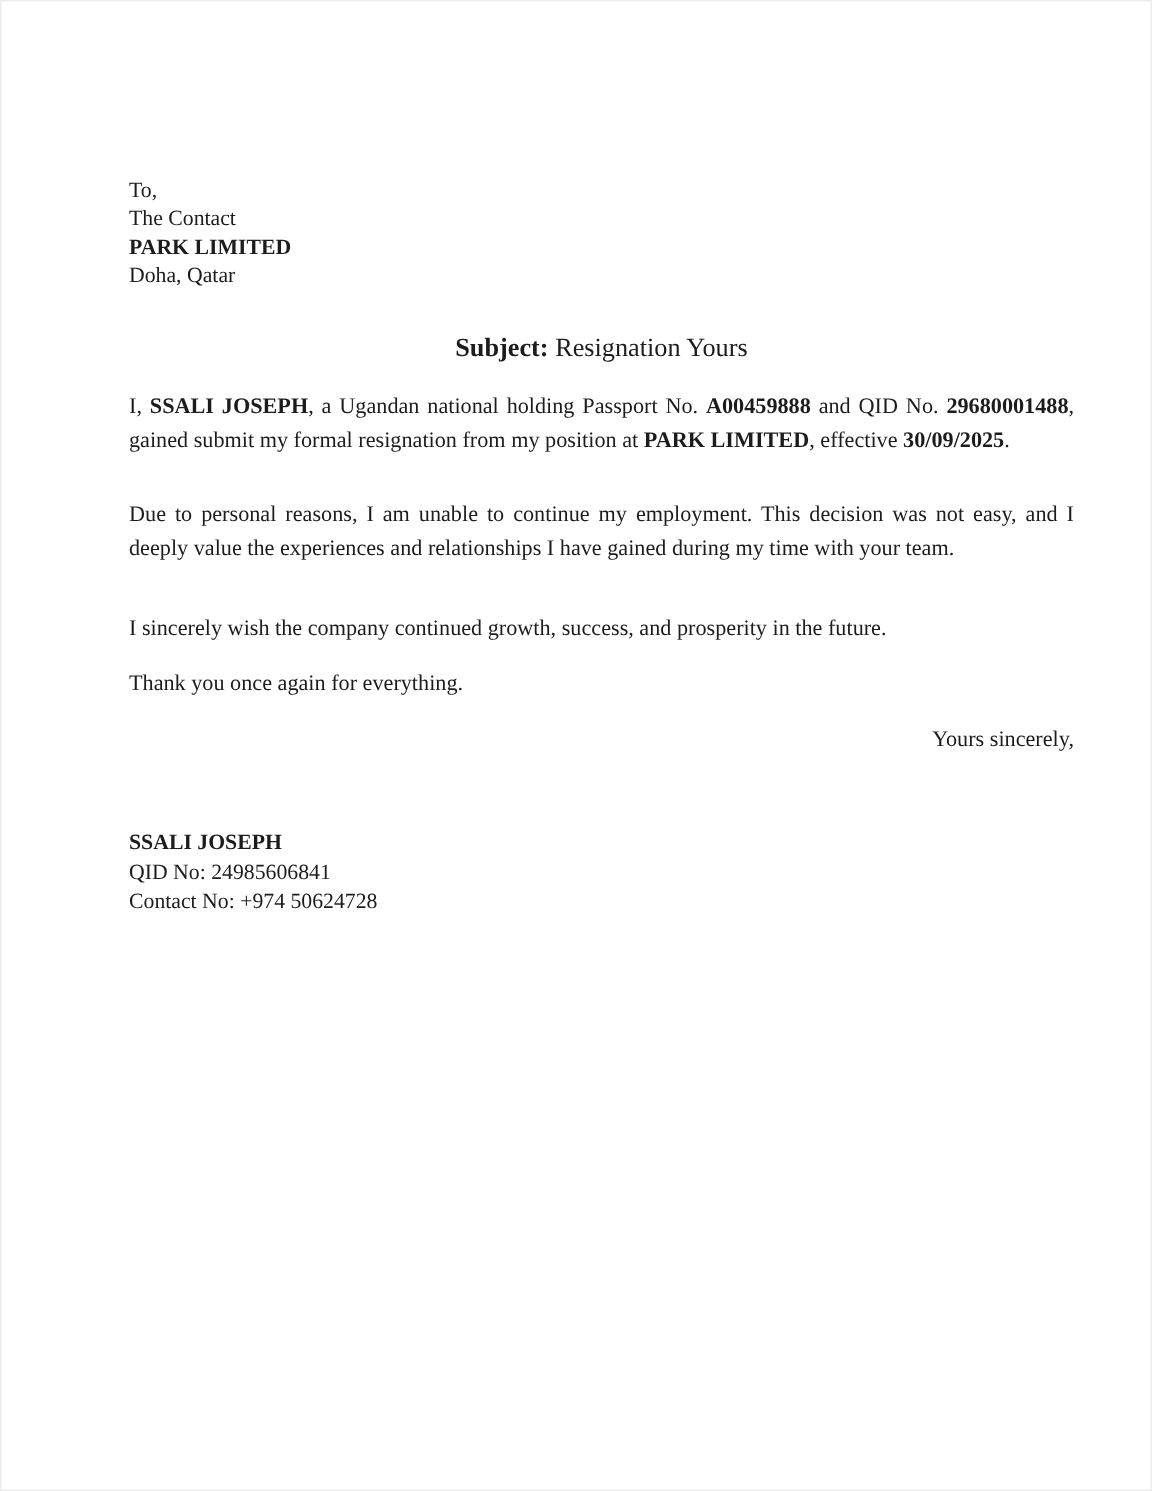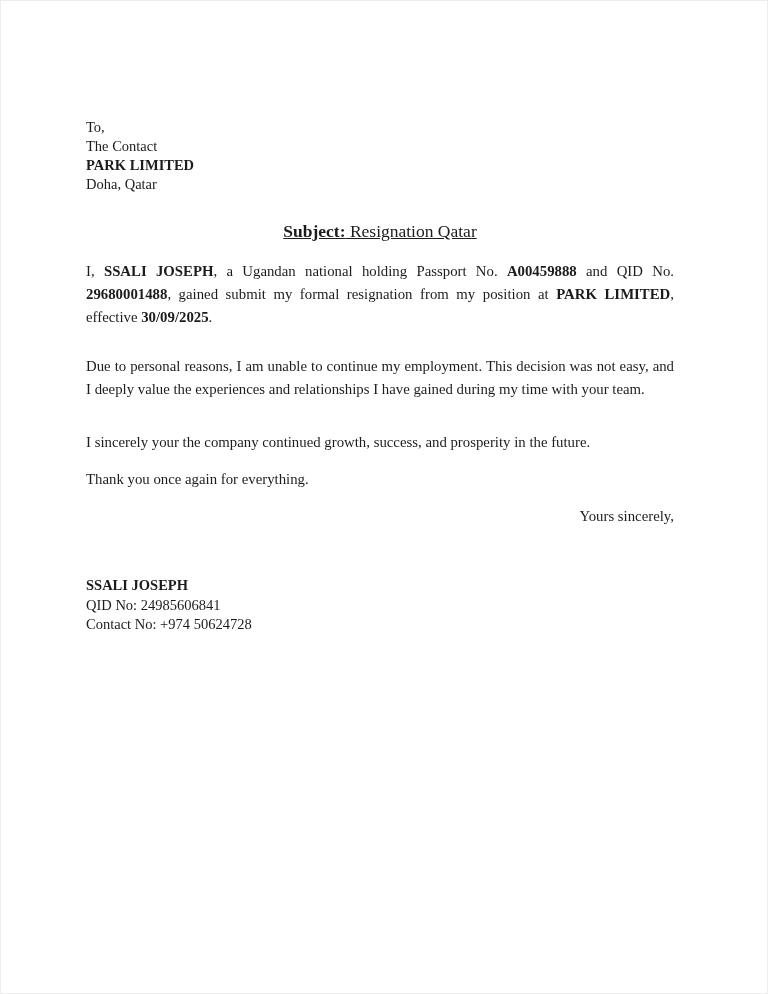--- a/index.html
+++ b/index.html
@@ -7,40 +7,39 @@
     padding: 0;
     background: #ffffff;
   }
   .page {
     position: relative;
     width: 768px;
     height: 994px;
     box-sizing: border-box;
     background: #ffffff;
     border: 1px solid #ececec;
-    padding: 117px 93px 0 85px;
+    padding: 117px 51px 0 85px;
     font-family: "Liberation Serif", "DejaVu Serif", serif;
     color: #1c1c1c;
     font-size: 15px;
     overflow: hidden;
   }
   .recipient-line {
     line-height: 19px;
     font-size: 14.5px;
   }
   .b {
     font-weight: bold;
   }
   .subject-title {
     text-align: center;
     margin: 27px 0 18px 0;
     font-size: 17.5px;
   }
   .subject-title .under {
-    text-decoration: underline;
   }
   .salutation {
     font-weight: bold;
     font-size: 14.5px;
     line-height: 19px;
     margin: 0 0 17px 0;
   }
   .para {
     text-align: justify;
     line-height: 23px;
@@ -72,30 +71,30 @@
 <div class="page">
 
   <div>
     <div class="recipient-line">To,</div>
     <div class="recipient-line">The Contact</div>
     <div class="recipient-line b">PARK LIMITED</div>
     <div class="recipient-line">Doha, Qatar</div>
   </div>
 
   <div class="subject-title">
-    <span class="under b">Subject:</span><span class="under"> Resignation Qatar</span>
+    <span class="under b">Subject:</span><span class="under"> Resignation Yours</span>
   </div>
 
 
   <p class="para"><span>I, </span><span class="b">SSALI JOSEPH</span><span>, a Ugandan national holding Passport No. </span><span class="b">A00459888</span><span> and QID No. </span><span class="b">29680001488</span><span>, gained submit my formal resignation from my position at </span><span class="b">PARK LIMITED</span><span>, effective </span><span class="b">30/09/2025</span><span>.</span></p>
 
 
   <p class="para gap-lg">Due to personal reasons, I am unable to continue my employment. This decision was not easy, and I deeply value the experiences and relationships I have gained during my time with your team.</p>
 
-  <p class="single-line">I sincerely your the company continued growth, success, and prosperity in the future.</p>
+  <p class="single-line">I sincerely wish the company continued growth, success, and prosperity in the future.</p>
 
   <p class="single-line">Thank you once again for everything.</p>
 
   <p class="closing">Yours sincerely,</p>
 
   <div>
     <div class="sig-line b">SSALI JOSEPH</div>
     <div class="sig-line">QID No: 24985606841</div>
     <div class="sig-line">Contact No: +974 50624728</div>
   </div>

